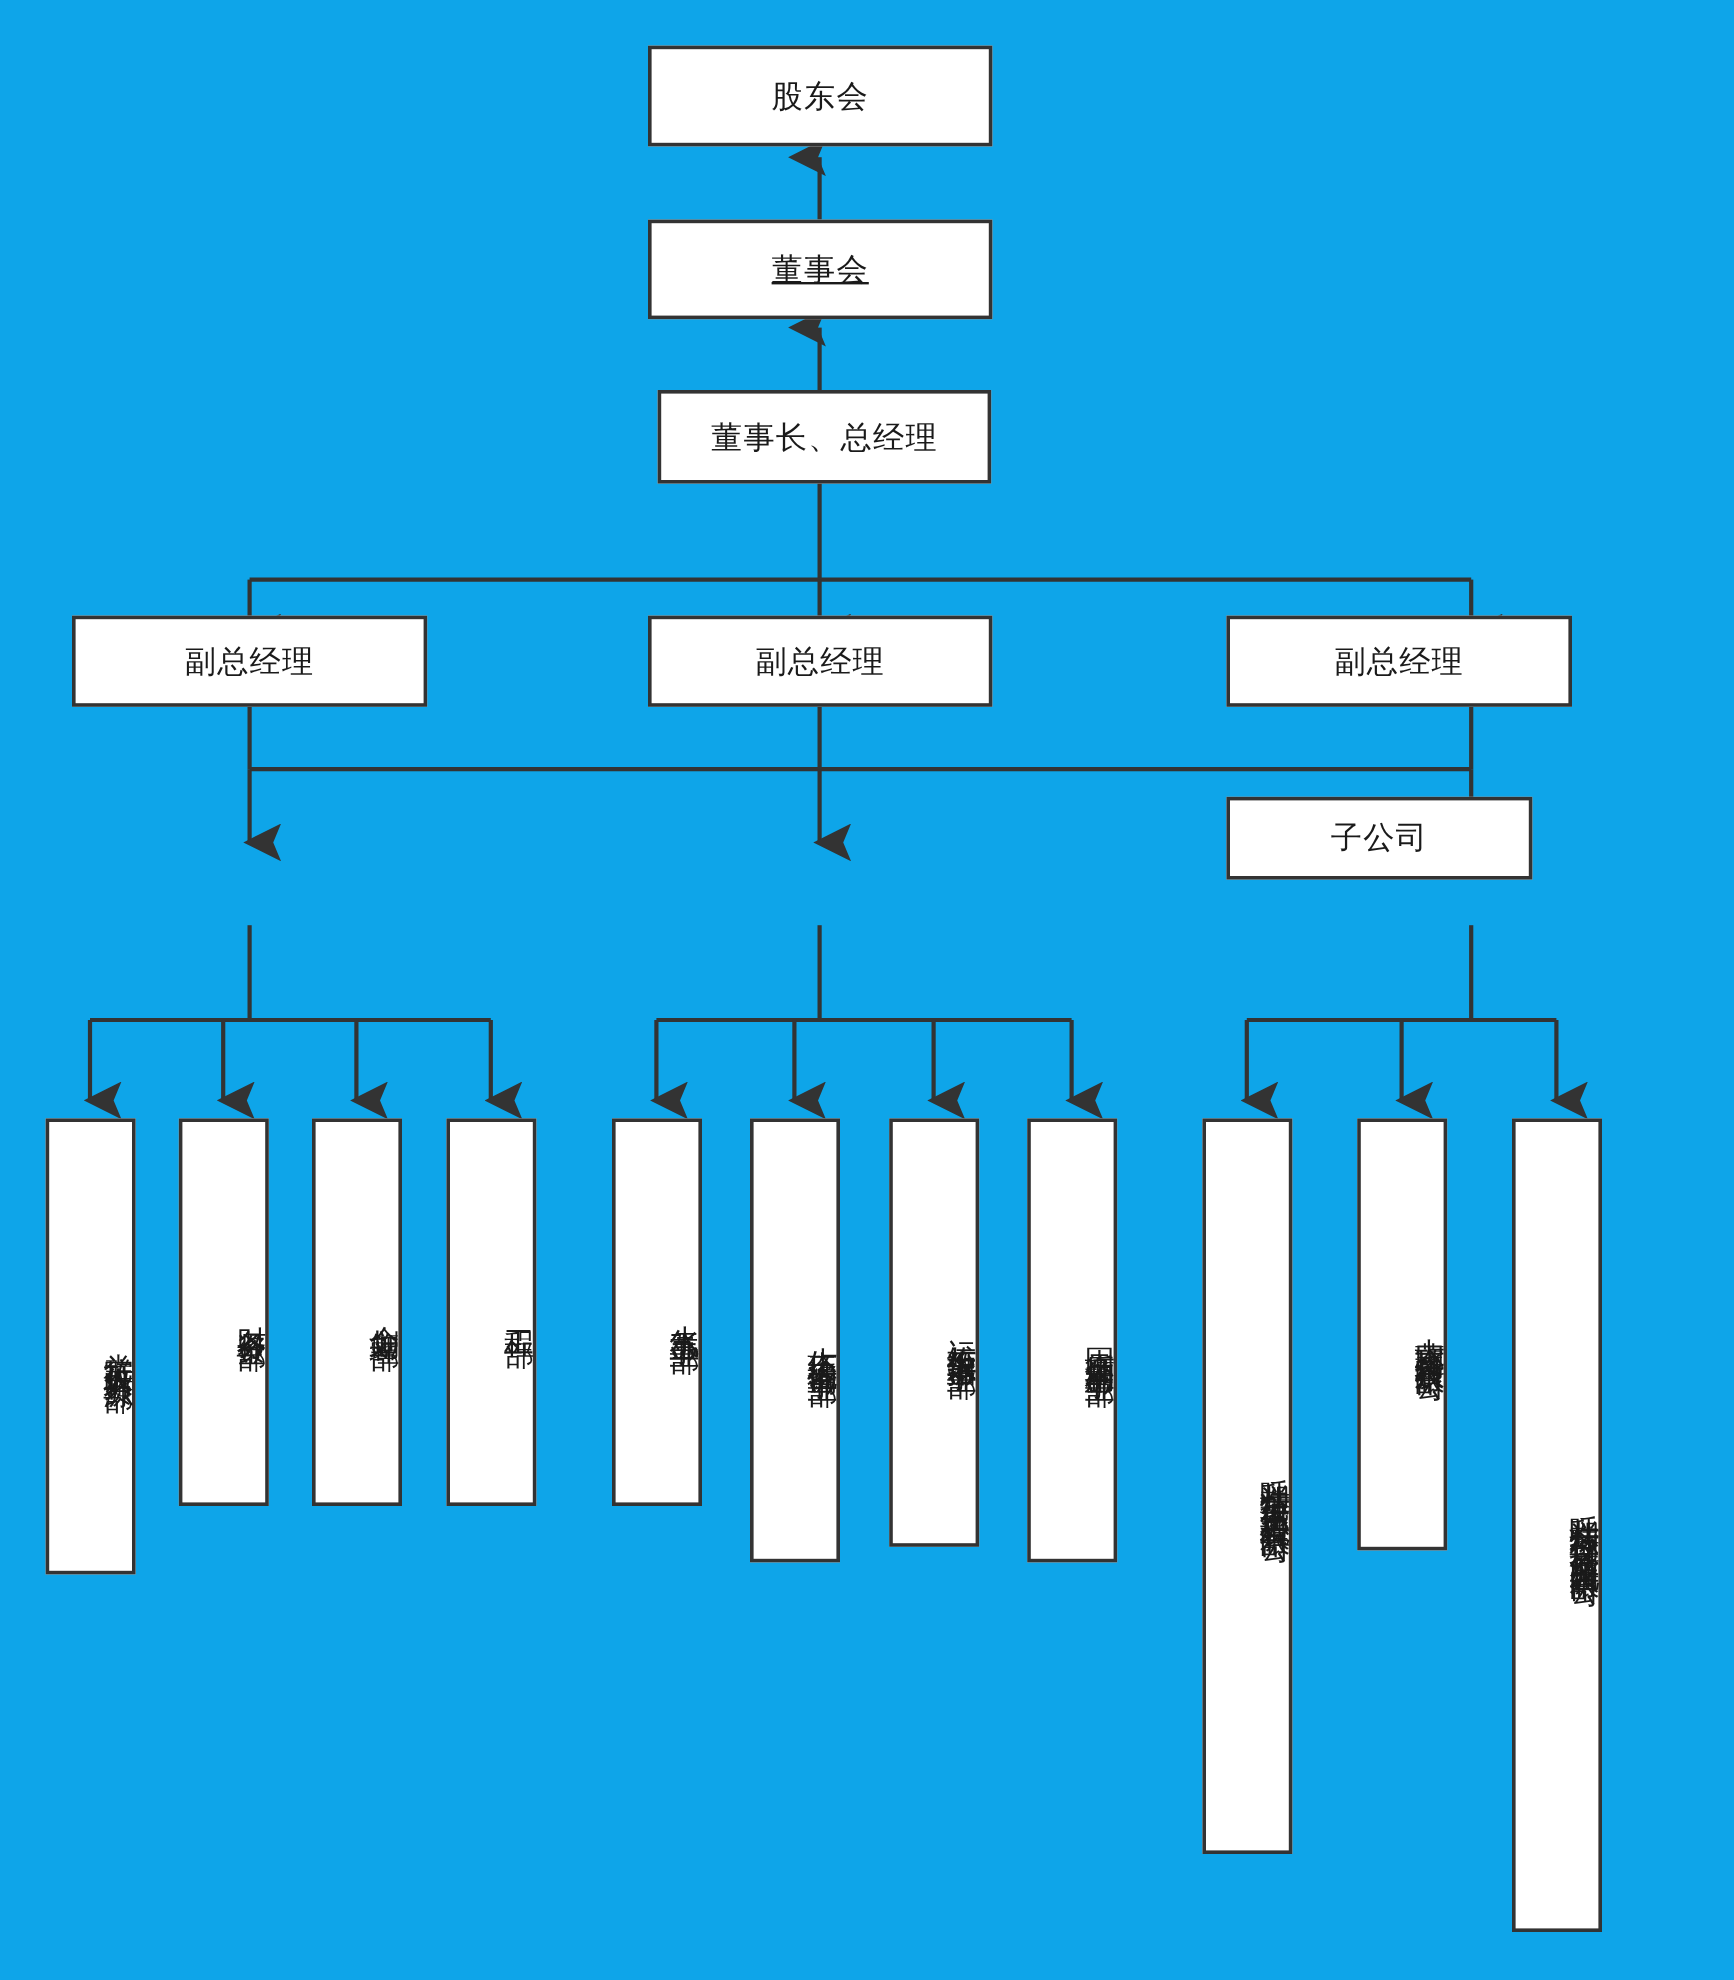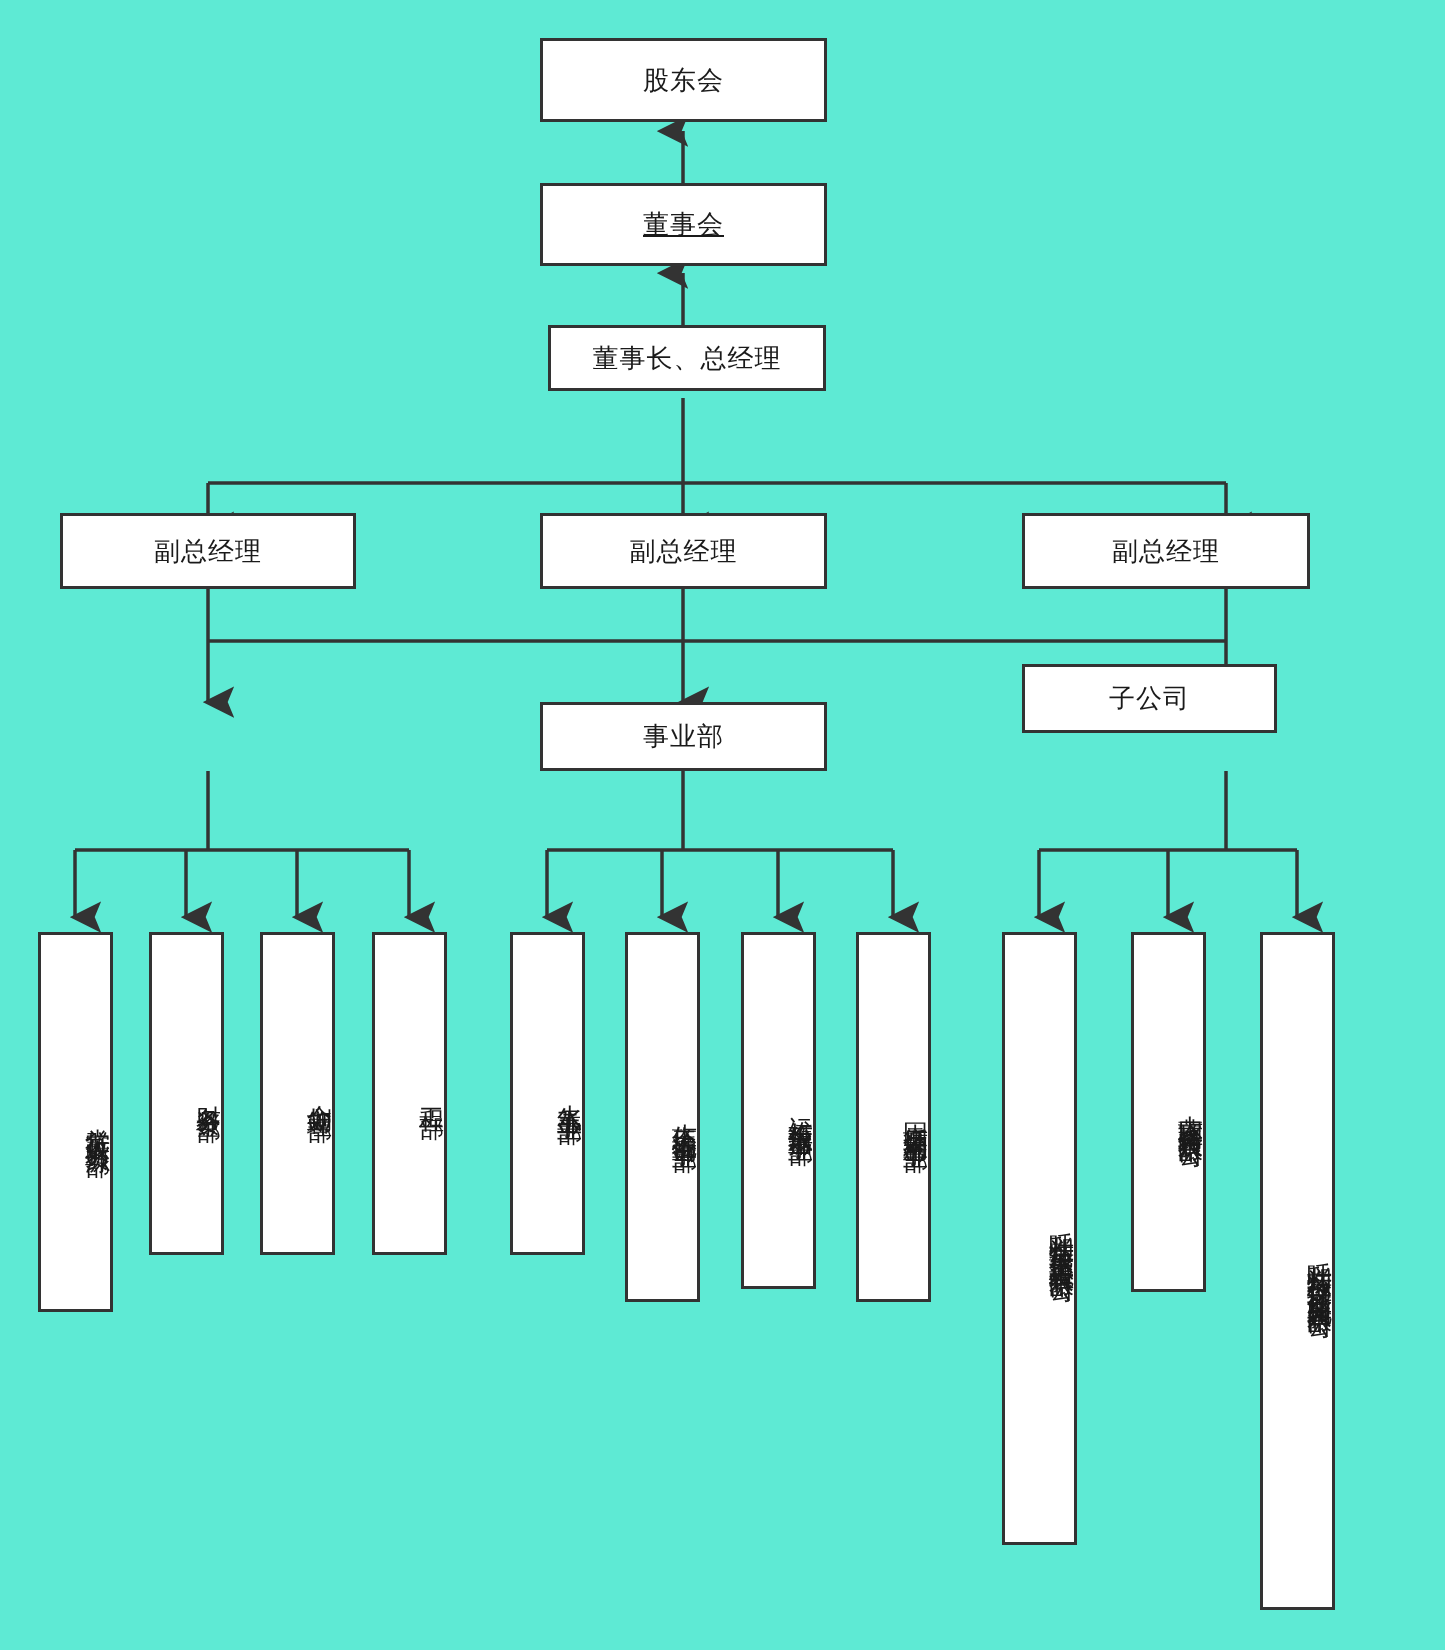--- a/index.html
+++ b/index.html
@@ -7,21 +7,21 @@
     padding: 0;
     background: #ffffff;
   }
   body {
     font-family: "Liberation Sans", "DejaVu Sans", sans-serif;
   }
   #chart-root {
     position: relative;
     width: 1445px;
     height: 1650px;
-    background: #5eead4;
+    background: #0ea5e9;
     overflow: hidden;
   }
   #chart-svg {
     position: absolute;
     left: 0;
     top: 0;
     width: 1445px;
     height: 1650px;
   }
   .node {
@@ -116,37 +116,34 @@
   </svg>
 
   <div class="node horiz" style="left:540px; top:38px; width:287px; height:84px;">
     <span>股东会</span>
   </div>
 
   <div class="node horiz" style="left:540px; top:183px; width:287px; height:83px;text-decoration:underline;">
     <span>董事会</span>
   </div>
 
-  <div class="node horiz" style="left:548px; top:325px; width:278px; height:66px;">
+  <div class="node horiz" style="left:548px; top:325px; width:278px; height:78px;">
     <span>董事长、总经理</span>
   </div>
 
   <div class="node horiz" style="left:60px; top:513px; width:296px; height:76px;">
     <span>副总经理</span>
   </div>
   <div class="node horiz" style="left:540px; top:513px; width:287px; height:76px;">
     <span>副总经理</span>
   </div>
   <div class="node horiz" style="left:1022px; top:513px; width:288px; height:76px;">
     <span>副总经理</span>
   </div>
 
-  <div class="node horiz" style="left:540px; top:702px; width:287px; height:69px;">
-    <span>事业部</span>
-  </div>
   <div class="node horiz" style="left:1022px; top:664px; width:255px; height:69px;">
     <span>子公司</span>
   </div>
 
   <div class="node vert" style="left:38px; top:932px; width:75px; height:380px;">
     <span>党群行政人力资源部</span>
   </div>
   <div class="node vert" style="left:149px; top:932px; width:75px; height:323px;">
     <span>财务资金部</span>
   </div>

